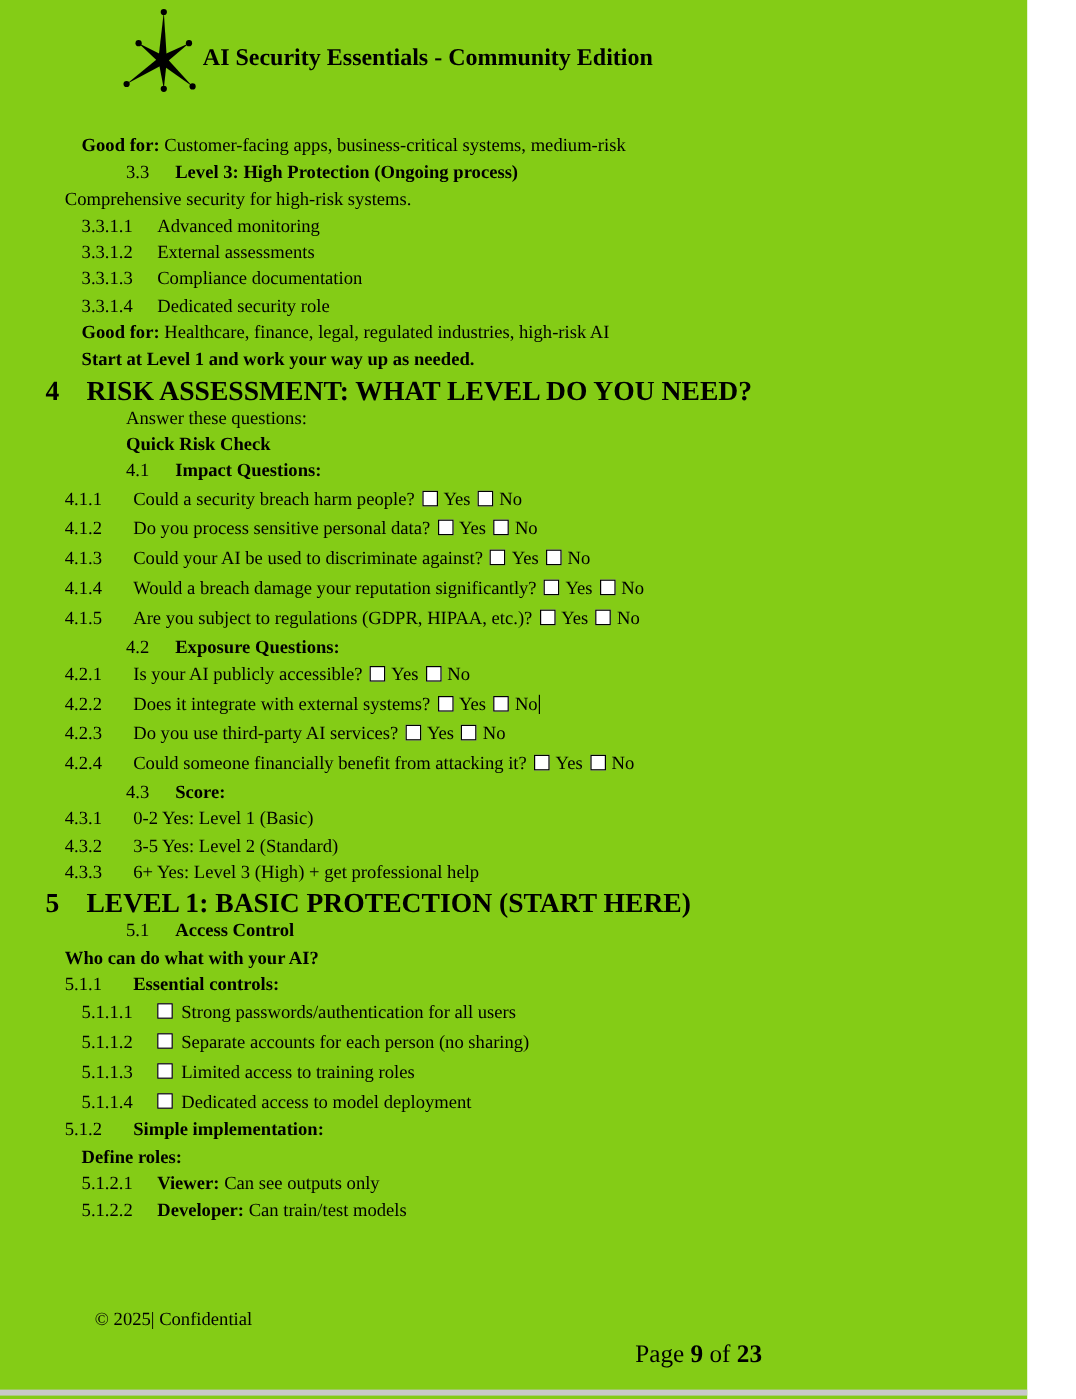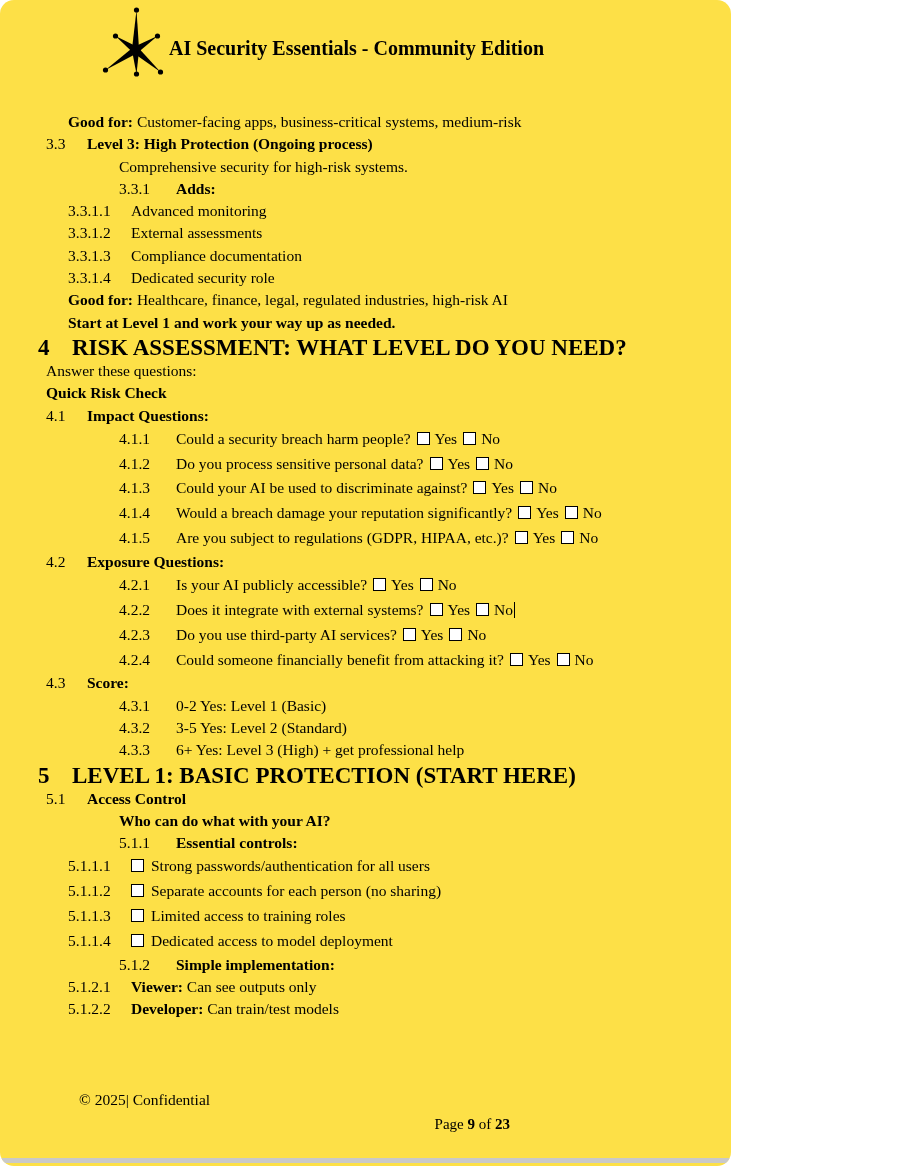--- a/index.html
+++ b/index.html
@@ -1,54 +1,53 @@
 <!DOCTYPE html>
 <html><head>
 <meta charset="utf-8">
 <style>
   html,body{margin:0;padding:0;background:#ffffff;}
   .page{
     position:relative;
-    width:731px;height:1166px;
-    background:#fde047;
+    width:856px;height:1166px;
+    background:#84cc16;
     font-family:"Liberation Serif", serif;
     color:#000;
     overflow:hidden;
-    border-radius:14px;
   }
   
   .logo{position:absolute;left:100px;top:4px;width:67px;height:78px;}
   .doc-title{position:absolute;left:169px;top:37px;font-size:20px;font-weight:bold;white-space:nowrap;}
   
   .content{position:absolute;left:0;top:111px;right:0;font-size:15.5px;}
   .line{white-space:nowrap;}
   .a{height:22.3px;line-height:22.3px;}
   .b{height:24.8px;line-height:24.8px;}
   .h1{font-size:23px;font-weight:bold;height:24px;line-height:24px;margin-top:2px;}
   .p1{padding-left:38px;}
-  .p2{padding-left:46px;}
-  .p3{padding-left:119px;}
+  .p2{padding-left:72px;margin-left:33px;}
+  .p3{padding-left:54px;}
   .p4{padding-left:68px;font-family:Liberation Serif, serif;}
   .num{display:inline-block;font-weight:normal;}
   .n1{width:34px;}
   .n2{width:41px;}
   .n3{width:57px;}
   .n4{width:63px;}
   .bold{font-weight:bold;}
   .checkbox{
     display:inline-block;width:11px;height:11px;
     border:1.3px solid #000;background:#fff;
     vertical-align:-1px;
   }
   .q-box{margin:0 5px 0 6px;}
   .cl-box{margin:0 7px 0 0;}
   .text-cursor{display:inline-block;width:1.3px;height:16px;background:#000;vertical-align:-3px;margin-left:1px;}
   
   .footer-left{position:absolute;left:79px;top:1091px;font-size:15.5px;white-space:nowrap;}
-  .footer-right{position:absolute;right:221px;top:1116px;font-size:15px;white-space:nowrap;}
+  .footer-right{position:absolute;right:221px;top:1116px;font-size:21px;white-space:nowrap;}
   .page-break-bar{position:absolute;left:0;top:1158px;width:897px;height:5px;background:#c9c9c9;}
 </style>
 </head>
 <body>
 
 <div class="page">
 
   <svg class="logo" viewBox="0 0 66 78" xmlns="http://www.w3.org/2000/svg">
     <g fill="#000">
       <polygon points="38.6,46.1 36,6 31.4,45.9"></polygon>
@@ -69,21 +68,20 @@
   <div class="doc-title">AI Security Essentials - Community Edition</div>
 
   <div class="content">
 
     <div class="line a p4"><span class="bold">Good for:</span><span> Customer-facing apps, business-critical systems, medium-risk</span></div>
 
     <div class="line a p2"><span class="num n2">3.3</span><span class="bold">Level 3: High Protection (Ongoing process)</span></div>
 
     <div class="line a p3"><span>Comprehensive security for high-risk systems.</span></div>
 
-    <div class="line a p3"><span class="num n3">3.3.1</span><span class="bold">Adds:</span></div>
 
     <div class="line a p4"><span class="num n4">3.3.1.1</span><span>Advanced monitoring</span></div>
     <div class="line a p4"><span class="num n4">3.3.1.2</span><span>External assessments</span></div>
     <div class="line a p4"><span class="num n4">3.3.1.3</span><span>Compliance documentation</span></div>
     <div class="line a p4"><span class="num n4">3.3.1.4</span><span>Dedicated security role</span></div>
 
     <div class="line a p4"><span class="bold">Good for:</span><span> Healthcare, finance, legal, regulated industries, high-risk AI</span></div>
 
     <div class="line a p4 bold"><span>Start at Level 1 and work your way up as needed.</span></div>
 
@@ -121,20 +119,21 @@
 
     <div class="line a p3"><span class="num n3">5.1.1</span><span class="bold">Essential controls:</span></div>
 
     <div class="line b p4"><span class="num n4">5.1.1.1</span><span class="checkbox cl-box"></span><span>Strong passwords/authentication for all users</span></div>
     <div class="line b p4"><span class="num n4">5.1.1.2</span><span class="checkbox cl-box"></span><span>Separate accounts for each person (no sharing)</span></div>
     <div class="line b p4"><span class="num n4">5.1.1.3</span><span class="checkbox cl-box"></span><span>Limited access to training roles</span></div>
     <div class="line b p4"><span class="num n4">5.1.1.4</span><span class="checkbox cl-box"></span><span>Dedicated access to model deployment</span></div>
 
     <div class="line a p3"><span class="num n3">5.1.2</span><span class="bold">Simple implementation:</span></div>
 
+    <div class="line a p4 bold"><span>Define roles:</span></div>
 
     <div class="line a p4"><span class="num n4">5.1.2.1</span><span class="bold">Viewer:</span><span> Can see outputs only</span></div>
     <div class="line a p4"><span class="num n4">5.1.2.2</span><span class="bold">Developer:</span><span> Can train/test models</span></div>
 
   </div>
 
   <div class="footer-left"><span>© 2025| Confidential</span></div>
   <div class="footer-right"><span>Page </span><span class="bold">9</span><span> of </span><span class="bold">23</span></div>
 
   <div class="page-break-bar"></div>

